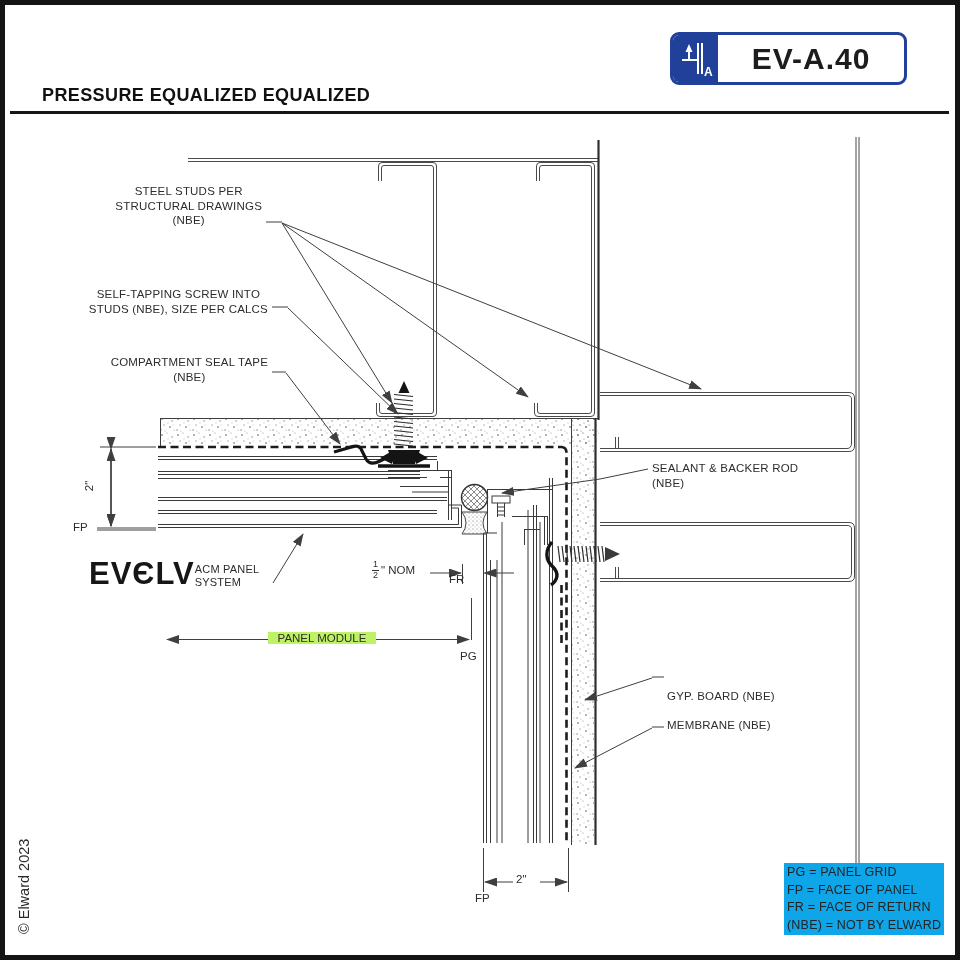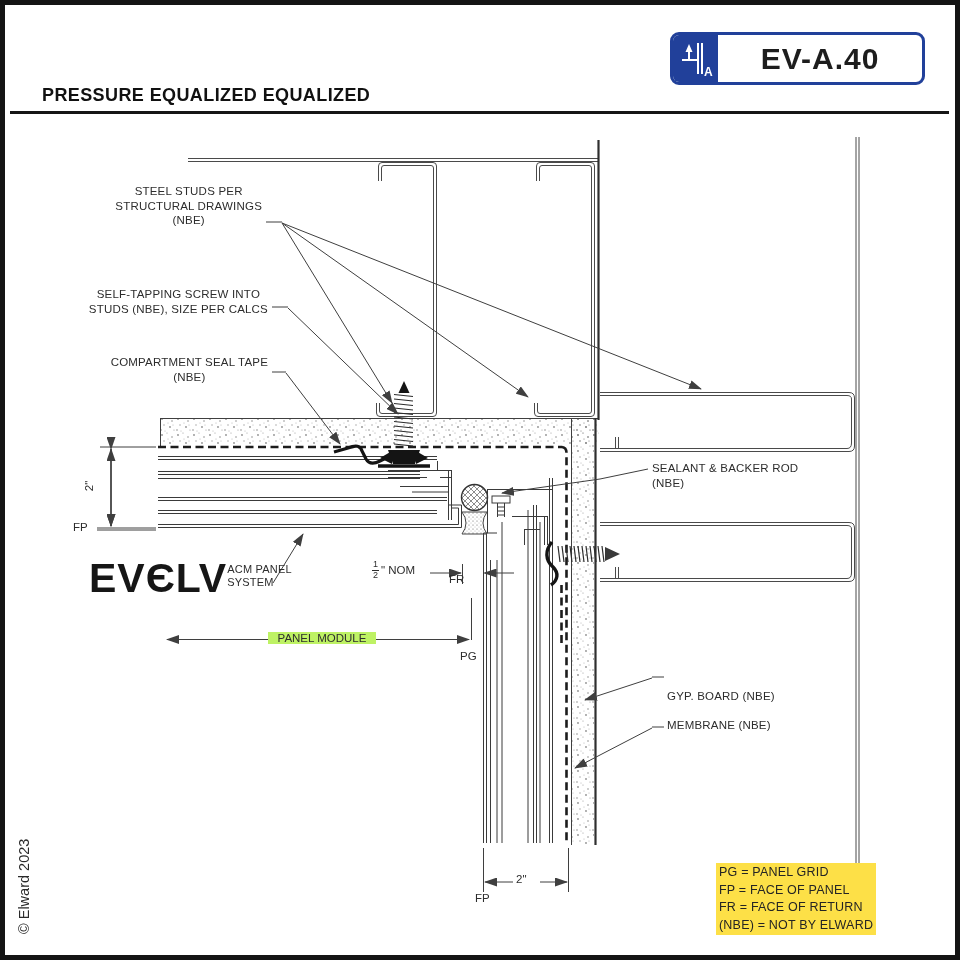--- a/index.html
+++ b/index.html
@@ -7,25 +7,25 @@
          font-family:"Liberation Sans",sans-serif;color:#2d2d2d;}
   .frame{position:absolute;inset:0;border:5px solid #141414;pointer-events:none;z-index:40;}
   svg.linework{position:absolute;left:0;top:0;width:960px;height:960px;z-index:5;}
   .lbl{position:absolute;font-size:11.5px;line-height:14.5px;letter-spacing:.2px;color:#2d2d2d;z-index:20;white-space:nowrap;}
   .r{text-align:center;}
   .title{position:absolute;left:42px;top:85px;font-size:18px;font-weight:700;letter-spacing:.4px;color:#111;z-index:20;}
   .rule{position:absolute;left:10px;top:111px;width:939px;height:3px;background:#161616;z-index:20;}
   .sheetbox{position:absolute;left:670px;top:32px;height:47px;display:flex;align-items:stretch;
             border:3px solid #21409a;border-radius:9px;overflow:hidden;background:#fff;z-index:30;}
   .sheetbox .icon{width:45px;background:#21409a;display:flex;align-items:center;justify-content:center;}
-  .sheetbox .code{width:204px;display:flex;align-items:center;justify-content:center;
+  .sheetbox .code{width:186px;display:flex;align-items:center;justify-content:center;
                   font-size:30px;font-weight:700;letter-spacing:1px;color:#1d1d1d;}
-  .legend{position:absolute;left:716px;top:863px;z-index:25;background:#fde047;font-size:12.5px;line-height:17.5px;letter-spacing:.2px;color:#242424;padding:1px 3px;}
+  .legend{position:absolute;left:784px;top:863px;z-index:25;background:#0ea5e9;font-size:12.5px;line-height:17.5px;letter-spacing:.2px;color:#242424;padding:1px 3px;}
   .brand{position:absolute;left:89px;top:558px;display:flex;align-items:flex-start;z-index:20;}
-  .brand .logo{font-size:41px;font-weight:800;letter-spacing:1px;color:#161616;line-height:1;}
+  .brand .logo{font-size:31px;font-weight:800;letter-spacing:1px;color:#161616;line-height:1;}
   .brand .tag{margin-top:5px;font-size:11px;line-height:13px;letter-spacing:.2px;color:#2d2d2d;}
   .copyright{position:absolute;left:16px;top:934px;transform:rotate(-90deg);transform-origin:0 0;
              font-size:14.5px;color:#2a2a2a;z-index:20;white-space:nowrap;}
   .dimtext{position:absolute;font-size:11.5px;color:#2d2d2d;z-index:20;white-space:nowrap;}
   .rot{transform:rotate(-90deg);transform-origin:center;}
   .pm{left:268px;top:632px;width:108px;text-align:center;background:#bef264;}
   .frac{display:inline-flex;flex-direction:column;align-items:center;font-size:9px;line-height:1.1;color:#2d2d2d;}
   .frac .num{border-bottom:1px solid #2d2d2d;padding:0 1px;}
   .halfnom{display:flex;align-items:center;}
   .halfnom .rest{margin-left:2px;}

